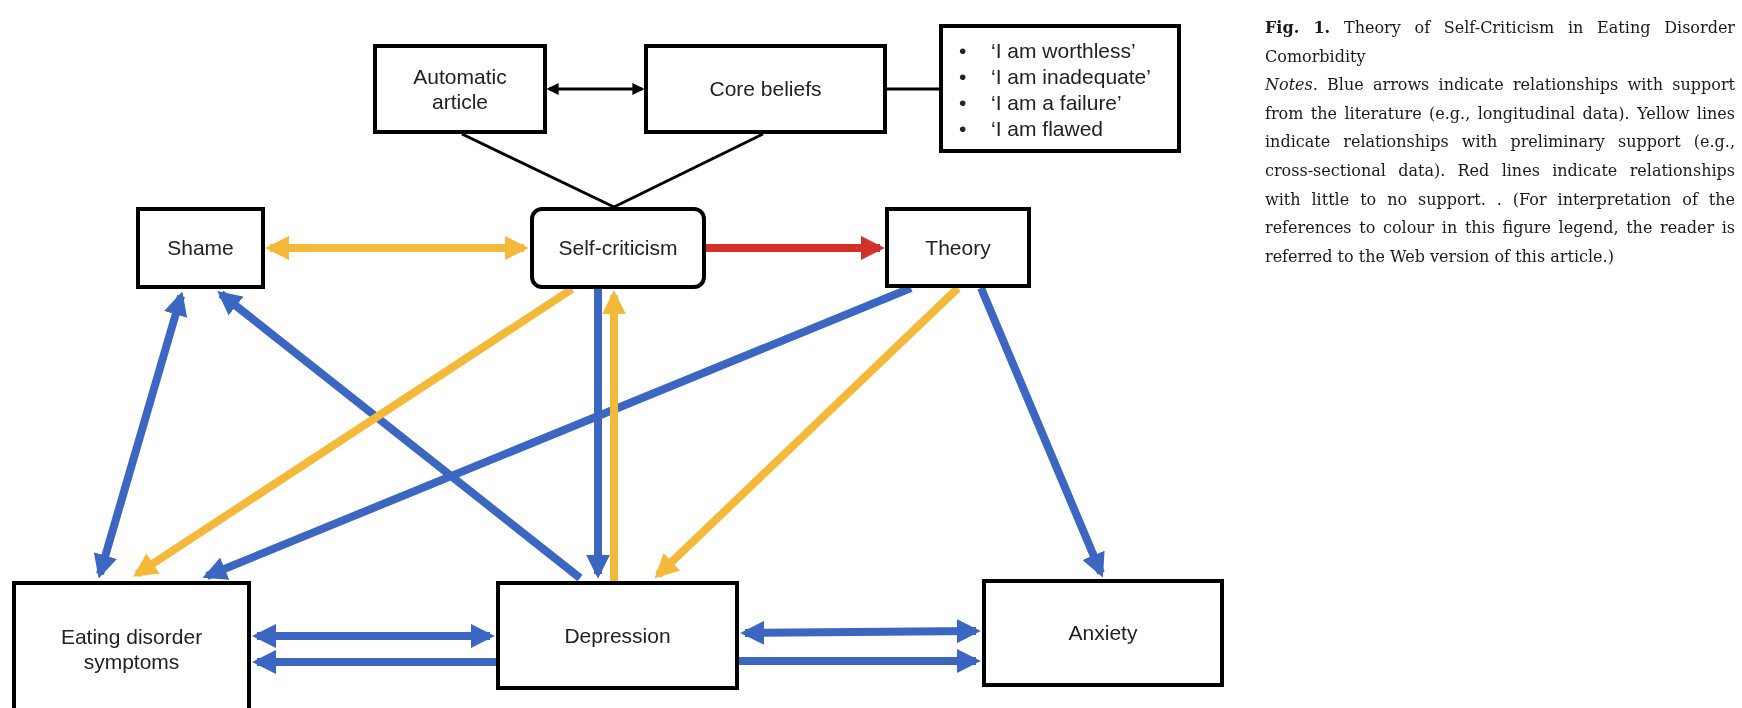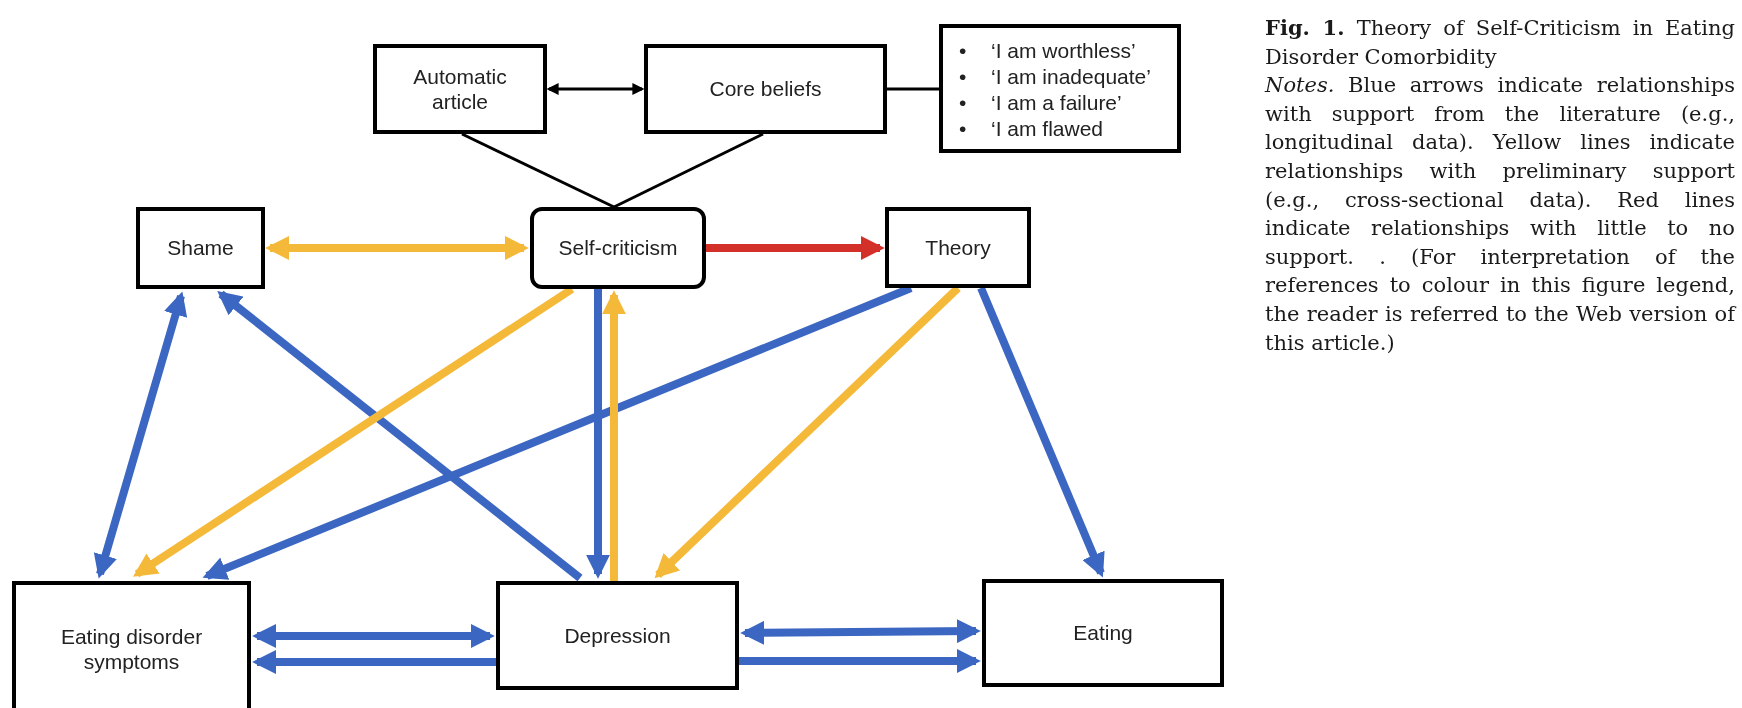--- a/index.html
+++ b/index.html
@@ -7,21 +7,21 @@
   #diagram { position: absolute; left: 0; top: 0; width: 1240px; height: 708px; }
   .node { position: absolute; box-sizing: border-box; border: 4px solid #000; background: #fff;
           display: flex; align-items: center; justify-content: center; text-align: center;
           font-family: "Liberation Sans", sans-serif; font-size: 21px; color: #222; line-height: 1.2; }
   .beliefs-box { position: absolute; box-sizing: border-box; border: 4px solid #000; background: #fff;
           font-family: "Liberation Sans", sans-serif; font-size: 21px; color: #222; padding: 10px 0 0 10px; }
   .beliefs-box ul { margin: 0; padding: 0; list-style: none; }
   .beliefs-box li { display: flex; line-height: 26px; }
   .beliefs-box li .bullet { width: 32px; padding-left: 6px; }
   #caption { position: absolute; left: 1265px; top: 14px; width: 470px;
-             font-family: "DejaVu Serif", serif; font-size: 21px; line-height: 28.6px; color: #1a1a1a;
+             font-family: "DejaVu Serif", serif; font-size: 16px; line-height: 28.6px; color: #1a1a1a;
              text-align: justify; }
   #caption .fig-label { font-weight: bold; }
   #caption .notes-label { font-style: italic; }
   #caption p { margin: 0; }
 </style>
 </head>
 <body>
 
 <div id="diagram">
   <svg id="edges-svg" width="1240" height="708" style="position:absolute;left:0;top:0;">
@@ -96,21 +96,21 @@
   <div class="node" style="left:885px;top:207px;width:146px;height:81px;">
     <span>Theory</span>
   </div>
   <div class="node" style="left:12px;top:581px;width:239px;height:136px;padding:0 32px;">
     <span>Eating disorder symptoms</span>
   </div>
   <div class="node" style="left:496px;top:581px;width:243px;height:109px;">
     <span>Depression</span>
   </div>
   <div class="node" style="left:982px;top:579px;width:242px;height:108px;">
-    <span>Eating</span>
+    <span>Anxiety</span>
   </div>
 </div>
 
 <div id="caption">
   <p>
     <span class="fig-label">Fig. 1.</span>
     <span>Theory of Self-Criticism in Eating Disorder Comorbidity</span>
   </p>
   <p>
     <span class="notes-label">Notes.</span>

